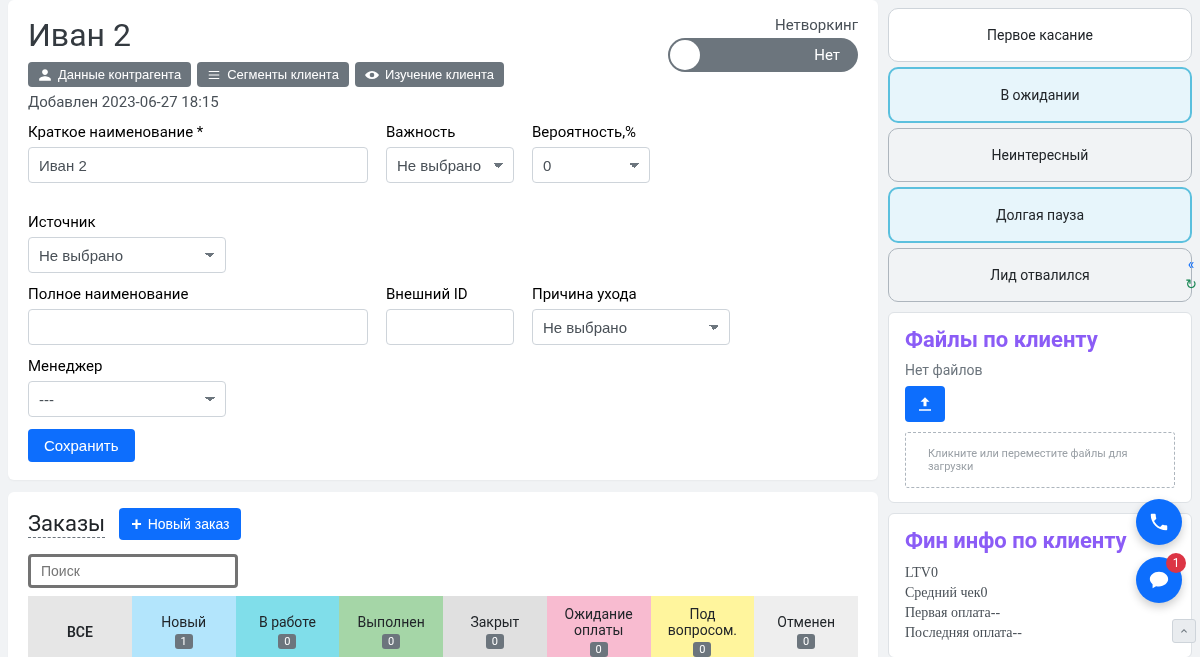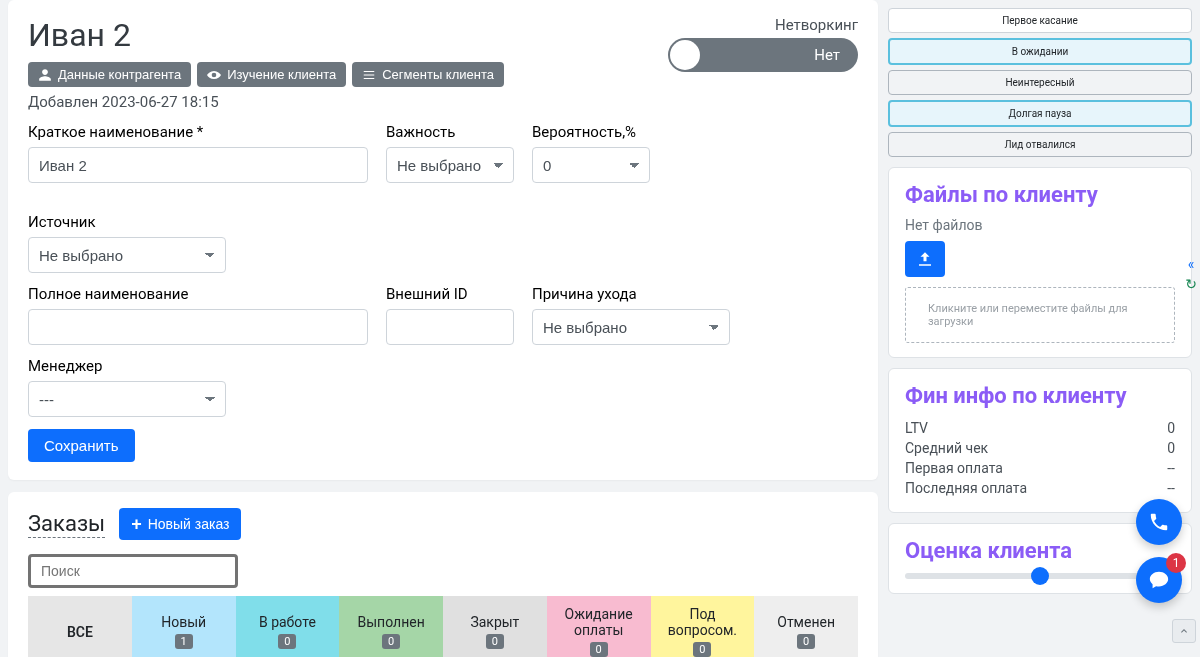--- a/index.html
+++ b/index.html
@@ -96,22 +96,22 @@
 .tab-new   { background: #b3e5fc; }
 .tab-work  { background: #80deea; }
 .tab-done  { background: #a5d6a7; }
 .tab-close { background: #e0e0e0; }
 .tab-wait  { background: #f8bbd0; }
 .tab-quest { background: #fff59d; }
 .tab-cancel{ background: #eeeeee; }
 
 .stage-list { display: flex; flex-direction: column; gap: 5px; }
 .stage-btn {
-  border: 1px solid #adb5bd; border-radius: 4px; background: #f1f3f5;
-  padding: 6px 0; text-align: center; font-size: 10px; cursor: pointer;
+  border: 1px solid #adb5bd; border-radius: 10px; background: #f1f3f5;
+  padding: 18px 0; text-align: center; font-size: 14px; cursor: pointer;
 }
 .stage-btn.sel { border: 2px solid #5bc0de; background: #e7f5fb; }
 .stage-btn.plain { background: #fff; border: 1px solid #ced4da; }
 
 .side-card {
   background: #fff; border: 1px solid #dee2e6; border-radius: 6px;
   padding: 14px 16px;
 }
 .side-title { font-size: 22px; font-weight: 700; margin-bottom: 10px; color: #8b5cf6; }
 .no-files { color: #6c757d; font-size: 14px; margin-bottom: 8px; }
@@ -119,21 +119,21 @@
   width: 40px; height: 36px; background: #0d6efd; border-radius: 4px;
   display: flex; align-items: center; justify-content: center; cursor: pointer;
   margin-bottom: 10px;
 }
 .upload-btn svg { width: 18px; height: 18px; fill: #fff; }
 .dropzone {
   border: 1px dashed #adb5bd; border-radius: 3px; padding: 14px 22px;
   text-align: left; color: #9aa0a6; font-size: 11px;
 }
 
-.fin-row { display: flex; justify-content: space-between; font-size: 14px; color: #495057; padding: 2px 0; }
+.fin-row { display: flex; font-size: 14px; color: #495057; padding: 2px 0; font-family: Liberation Serif, serif; }
 
 .rating-label { font-size: 14px; color: #495057; margin-bottom: 8px; }
 .slider-track {
   height: 6px; background: #dee2e6; border-radius: 3px; position: relative;
 }
 .slider-thumb {
   position: absolute; top: -6px; left: 50%; transform: translateX(-50%);
   width: 18px; height: 18px; background: #0d6efd; border-radius: 50%;
 }
 
@@ -177,29 +177,29 @@
           <h1 class="title">Иван 2</h1>
           <div class="tag-btns">
             <button class="tag-btn">
               <svg viewBox="0 0 24 24">
                   <path d="M12 12c2.7 0 5-2.3 5-5s-2.3-5-5-5-5 2.3-5 5 2.3 5 5 5zm0 2c-3.3 0-10 1.7-10 5v3h20v-3c0-3.3-6.7-5-10-5z"></path>
                 </svg>
               <span>Данные контрагента</span>
             </button>
             <button class="tag-btn">
               <svg viewBox="0 0 24 24">
+                  <path d="M3 5h18v2H3zm0 6h18v2H3zm0 6h18v2H3z"></path>
+                </svg>
+              <span>Сегменты клиента</span>
+            </button>
+            <button class="tag-btn">
+              <svg viewBox="0 0 24 24">
                   <path d="M12 5C6 5 1.7 9 0 12c1.7 3 6 7 12 7s10.3-4 12-7c-1.7-3-6-7-12-7zm0 11a4 4 0 110-8 4 4 0 010 8z"></path>
                 </svg>
               <span>Изучение клиента</span>
-            </button>
-            <button class="tag-btn">
-              <svg viewBox="0 0 24 24">
-                  <path d="M3 5h18v2H3zm0 6h18v2H3zm0 6h18v2H3z"></path>
-                </svg>
-              <span>Сегменты клиента</span>
             </button>
           </div>
           <div class="added-line">Добавлен 2023-06-27 18:15</div>
         </div>
         <div class="networking-block">
           <div class="networking-label">Нетворкинг</div>
           <div class="toggle">
             <div class="toggle-knob"></div>
             <span>Нет</span>
           </div>

